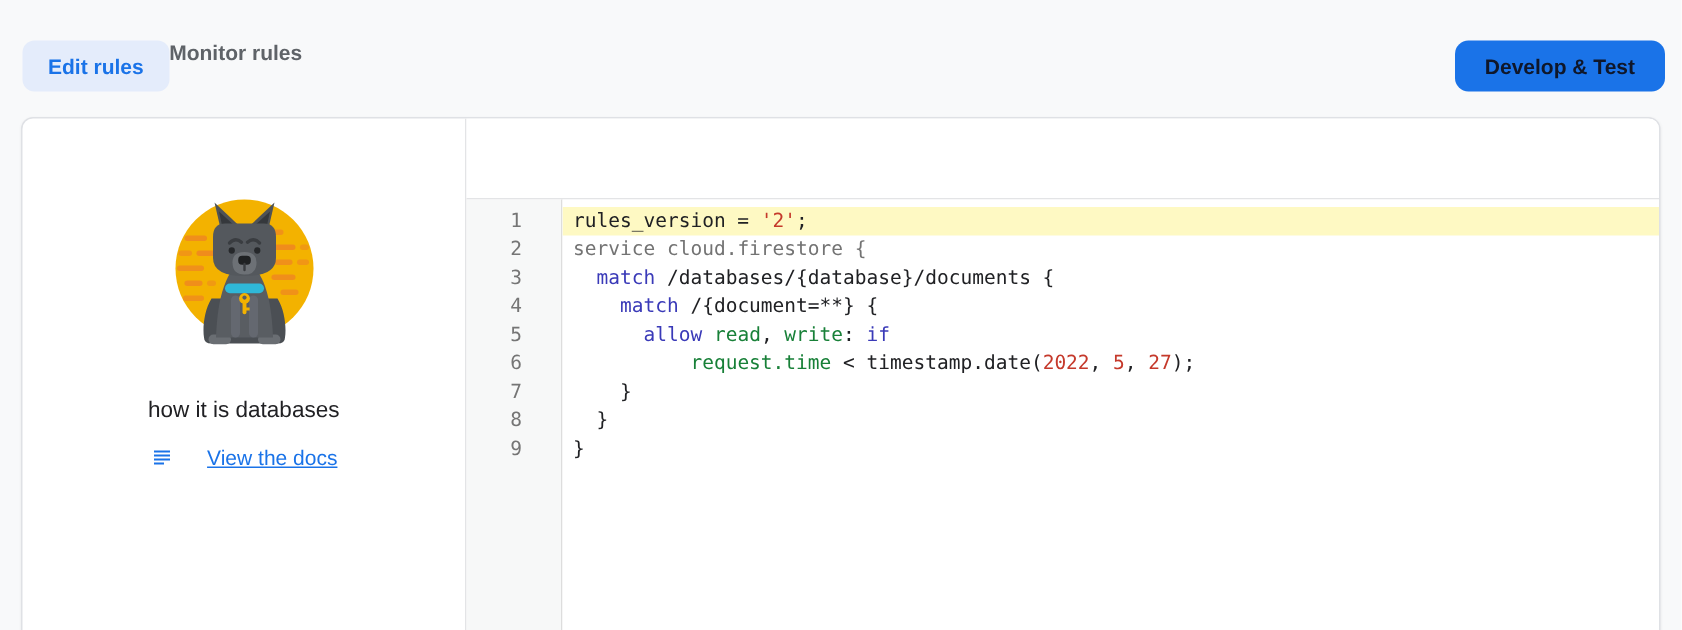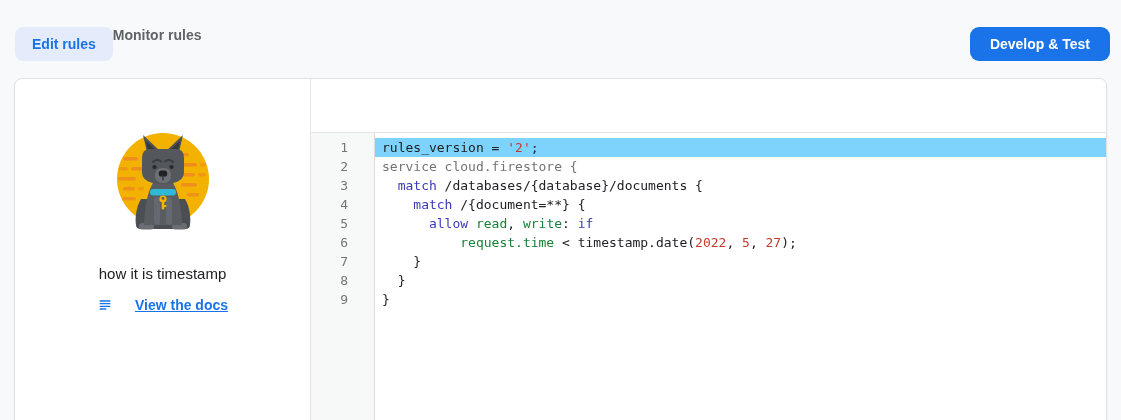--- a/index.html
+++ b/index.html
@@ -15,21 +15,21 @@
   .tabs-bar { position:absolute; top:27px; left:15px; display:flex; }
   .tab-pill {
     height:34px; padding:0 17px; display:inline-flex; align-items:center;
     border-radius:8px; font-size:14px; font-weight:700; cursor:pointer;
   }
   .tab-pill.active { background:#e4ecfb; color:#1a73e8; }
   .tab-plain { color:#5f6368; font-size:14px; font-weight:700; cursor:pointer; }
 
   .primary-btn {
     position:absolute; top:27px; right:11px; height:34px; padding:0 20px;
-    background:#1a73e8; color:#ffffff; border:none; border-radius:9px;
+    background:#1a73e8; color:#0f172a; border:none; border-radius:9px;
     font-size:14px; font-weight:700; font-family:"Liberation Sans", sans-serif;
     cursor:pointer;
   }
 
   
   .card {
     position:absolute; top:78px; left:14px; width:1093px; height:356px;
     background:#ffffff; border:1px solid #dfe1e5; border-radius:8px;
     box-shadow:0 1px 2px rgba(60,64,67,.08);
     display:flex; overflow:hidden;
@@ -40,21 +40,21 @@
     width:296px; flex:0 0 296px; border-right:1px solid #e3e4e6;
     display:flex; flex-direction:column; align-items:center;
   }
   .illustration { margin-top:42px; width:120px; height:122px; }
   .guard-text {
     margin-top:20px; width:250px; text-align:center;
     font-size:15px; line-height:21px; color:#212124;
   }
   .docs-row {
     margin-top:13px; display:flex; align-items:center; gap:22px;
-    color:#1a73e8; font-size:14px; font-weight:700; cursor:pointer;justify-content:center;
+    color:#1a73e8; font-size:14px; font-weight:400; cursor:pointer;justify-content:center;
   }
   .docs-row a { color:#1a73e8; text-decoration:underline; }
   .docs-icon { width:16px; height:16px; fill:#1a73e8; }
 
   
   .editor-pane { flex:1; display:flex; flex-direction:column; min-width:0; }
   .editor-toolbar { height:54px; flex:0 0 54px; border-bottom:1px solid #e3e4e6; background:#fff; }
   .editor-body { flex:1; display:flex; font-family:"DejaVu Sans Mono","Liberation Mono",monospace; font-size:13px; }
   .gutter {
     width:64px; flex:0 0 64px; background:#f7f8f8; border-right:1px solid #ddd;
@@ -136,21 +136,21 @@
         <circle cx="51.5" cy="46" r="2.1" fill="#26282b"></circle>
         <circle cx="68.5" cy="46" r="2.1" fill="#26282b"></circle>
 
         <path d="M60 47 q8 0 8 7 q0 8 -8 8 q-8 0 -8 -8 q0 -7 8 -7 z" fill="#6d7176"></path>
         <rect x="55.8" y="49.5" width="8.4" height="6" rx="2.6" fill="#1f2123"></rect>
         <path d="M60 55 v4" stroke="#3a3d41" stroke-width="1.6" stroke-linecap="round"></path>
       </g>
     </svg>
 
     <div class="guard-text">
-      <div>how it is timestamp</div>
+      <div>how it is databases</div>
     </div>
 
     <div class="docs-row">
       <svg class="docs-icon" viewBox="0 0 24 24" aria-hidden="true">
         <path d="M4 5h16v2H4V5zm0 4h16v2H4V9zm0 4h16v2H4v-2zm0 4h10v2H4v-2z"></path>
       </svg>
       <a href="#">View the docs</a>
     </div>
   </div>
 
@@ -162,21 +162,21 @@
           <div class="ln">2</div>
           <div class="ln">3</div>
           <div class="ln">4</div>
           <div class="ln">5</div>
           <div class="ln">6</div>
           <div class="ln">7</div>
           <div class="ln">8</div>
           <div class="ln">9</div>
         </div>
       <div class="code-area" id="code-area">
-          <div class="code-line" style="background: #7dd3fc;"><span style="color: rgb(32, 33, 36);">rules_version = </span><span style="color: rgb(197, 57, 43);">'2'</span><span style="color: rgb(32, 33, 36);">;</span></div>
+          <div class="code-line" style="background: #fef9c3;"><span style="color: rgb(32, 33, 36);">rules_version = </span><span style="color: rgb(197, 57, 43);">'2'</span><span style="color: rgb(32, 33, 36);">;</span></div>
           <div class="code-line"><span style="color: #737373;">service</span><span style="color: #737373;"> cloud.firestore {</span></div>
           <div class="code-line"><span style="color: rgb(32, 33, 36);">  </span><span style="color: rgb(58, 58, 184);">match</span><span style="color: rgb(32, 33, 36);"> /databases/{database}/documents {</span></div>
           <div class="code-line"><span style="color: rgb(32, 33, 36);">    </span><span style="color: rgb(58, 58, 184);">match</span><span style="color: rgb(32, 33, 36);"> /{document=**} {</span></div>
           <div class="code-line"><span style="color: rgb(32, 33, 36);">      </span><span style="color: rgb(58, 58, 184);">allow</span><span style="color: rgb(32, 33, 36);"> </span><span style="color: rgb(24, 128, 56);">read</span><span style="color: rgb(32, 33, 36);">, </span><span style="color: rgb(24, 128, 56);">write</span><span style="color: rgb(32, 33, 36);">: </span><span style="color: rgb(58, 58, 184);">if</span></div>
           <div class="code-line"><span style="color: rgb(32, 33, 36);">          </span><span style="color: rgb(24, 128, 56);">request.time</span><span style="color: rgb(32, 33, 36);"> &lt; timestamp.date(</span><span style="color: rgb(197, 57, 43);">2022</span><span style="color: rgb(32, 33, 36);">, </span><span style="color: rgb(197, 57, 43);">5</span><span style="color: rgb(32, 33, 36);">, </span><span style="color: rgb(197, 57, 43);">27</span><span style="color: rgb(32, 33, 36);">);</span></div>
           <div class="code-line"><span style="color: rgb(32, 33, 36);">    }</span></div>
           <div class="code-line"><span style="color: rgb(32, 33, 36);">  }</span></div>
           <div class="code-line"><span style="color: rgb(32, 33, 36);">}</span></div>
         </div>
     </div>

